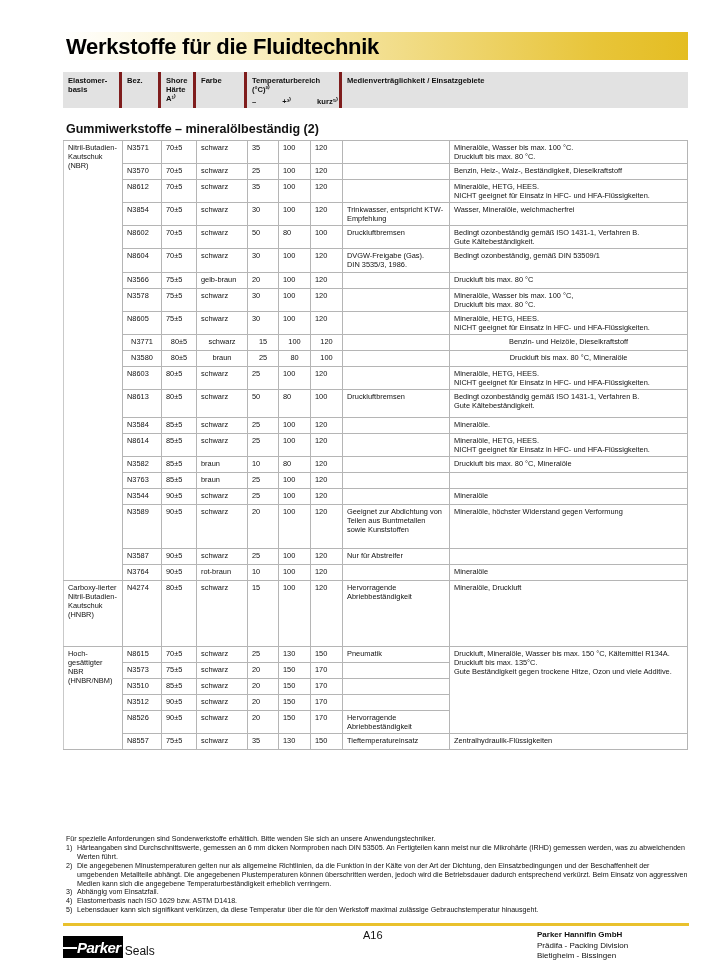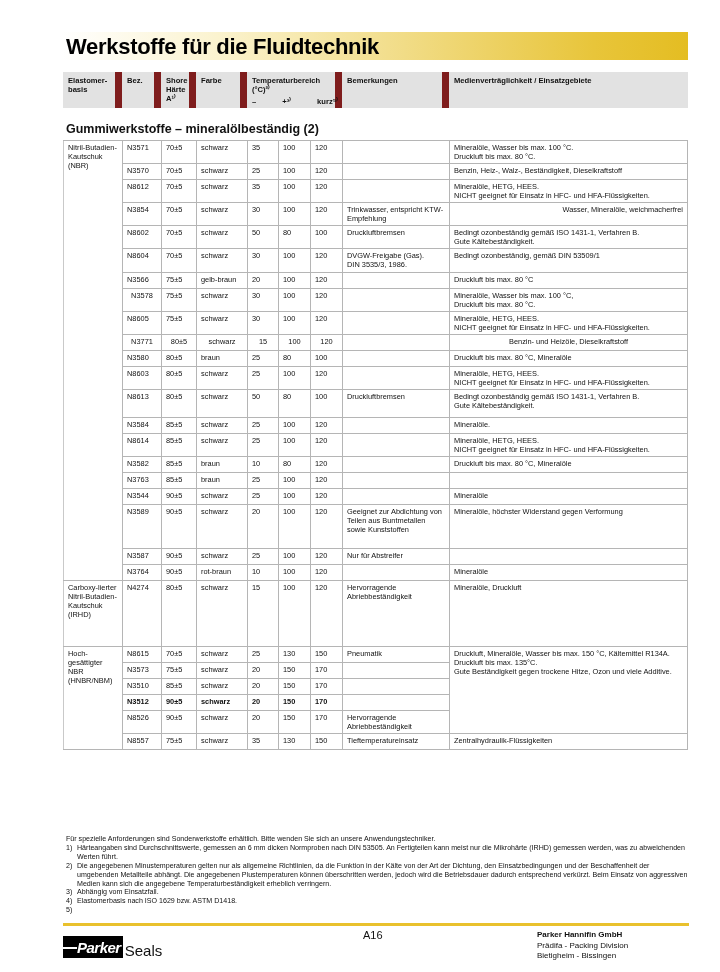--- a/index.html
+++ b/index.html
@@ -1,34 +1,34 @@
 <!DOCTYPE html>
 <html><head>
 <meta charset="utf-8">
 <style>
   html, body { margin: 0; padding: 0; background: #fff; }
   body { width: 720px; height: 972px; position: relative; font-family: "Liberation Sans", sans-serif; color: #111; overflow: hidden; }
   .title-bar { position: absolute; left: 60px; top: 32px; width: 628px; height: 28px;
     background: linear-gradient(90deg, #ffffff 0%, #fbf3cf 25%, #f1dc86 55%, #e8c53a 85%, #e4bd22 100%); }
   .title { position: absolute; left: 66px; top: 34px; font-size: 22px; font-weight: bold; letter-spacing: -0.3px; color: #000; }
   .header-bar { position: absolute; left: 63px; top: 72px; width: 625px; height: 36px; background: #e2e2e2; display: flex; font-size: 7.6px; font-weight: bold; }
-  .header-bar > div { border-right: 7px solid #7f1d1d; padding: 4px 4px 0 5px; box-sizing: border-box; line-height: 9px; }
+  .header-bar > div { border-right: 3px solid #7f1d1d; padding: 4px 4px 0 5px; box-sizing: border-box; line-height: 9px; }
   .header-bar > div:last-child { border-right: none; }
   .subtitle { position: absolute; left: 66px; top: 122px; font-size: 12.5px; font-weight: bold; }
   table.main { position: absolute; left: 63px; top: 140px; width: 625px; border-collapse: collapse; font-size: 7.4px; table-layout: fixed; }
   table.main td { border: 1px solid #b5b5b5; vertical-align: top; padding: 2px 4px 2px 4px; line-height: 9px; }
   table.main td.grp { border-left: 1px solid #c9c9c9; }
   .notes { position: absolute; left: 66px; top: 835px; width: 622px; font-size: 7.1px; line-height: 8.9px; }
   .notes .fn { display: flex; }
   .notes .fn .n { width: 11px; flex: none; }
   .bottom-line { position: absolute; left: 63px; top: 923px; width: 626px; height: 3px; background: #e9c12d; }
   .logo { position: absolute; left: 63px; top: 936px; height: 22px; display: flex; align-items: flex-end; }
   .logo .box { background: #000; color: #fff; font-weight: bold; font-size: 15px; height: 22px; line-height: 24px; padding: 0 2px 0 14px; position: relative; font-style: italic; letter-spacing: -0.5px; }
   .logo .box::before { content: ""; position: absolute; left: 0; top: 11px; width: 14px; height: 2px; background: #fff; }
-  .logo .seals { font-size: 15px; margin-left: 2px; line-height: 14px; }
+  .logo .seals { font-size: 12px; margin-left: 2px; line-height: 14px; }
   .page-num { position: absolute; left: 363px; top: 929px; font-size: 11px; }
   .company { position: absolute; left: 537px; top: 930px; font-size: 8px; line-height: 10.5px; }
   .company .c1 { font-weight: bold; }
 </style>
 </head>
 <body>
 
 <div class="title-bar"></div>
 <div class="title">Werkstoffe für die Fluidtechnik</div>
 
@@ -38,21 +38,20 @@
   <div style="width:35px">Shore Härte A¹⁾</div>
   <div style="width:51px">Farbe</div>
   <div style="width:95px; position:relative">
     <span>Temperaturbereich (°C)²⁾</span>
     <div style="position:absolute; left:5px; bottom:2px; width:86px; display:flex; justify-content:space-between">
       <span>–</span>
       <span>+³⁾</span>
       <span>kurz⁵⁾</span>
     </div>
   </div>
-  <div style="width:107px">Bemerkungen</div>
   <div style="flex:1">Medienverträglichkeit / Einsatzgebiete</div>
 </div>
 
 <div class="subtitle">Gummiwerkstoffe – mineralölbeständig (2)</div>
 
 <table class="main">
   <colgroup>
     <col style="width:59px">
       <col style="width:39px">
       <col style="width:35px">
@@ -98,21 +97,21 @@
 NICHT geeignet für Einsatz in HFC- und HFA-Flüssigkeiten.</td>
       </tr>
       <tr style="height: 22px;">
         <td style="white-space: pre-line;">N3854</td>
         <td style="white-space: pre-line;">70±5</td>
         <td style="white-space: pre-line;">schwarz</td>
         <td style="white-space: pre-line;">30</td>
         <td style="white-space: pre-line;">100</td>
         <td style="white-space: pre-line;">120</td>
         <td style="white-space: pre-line;">Trinkwasser, entspricht KTW-Empfehlung</td>
-        <td style="white-space: pre-line; text-align: right;">Wasser, Mineralöle, weichmacherfrei</td>
+        <td style="white-space: pre-line;">Wasser, Mineralöle, weichmacherfrei</td>
       </tr>
       <tr style="height: 22px;">
         <td style="white-space: pre-line;">N8602</td>
         <td style="white-space: pre-line;">70±5</td>
         <td style="white-space: pre-line;">schwarz</td>
         <td style="white-space: pre-line;">50</td>
         <td style="white-space: pre-line;">80</td>
         <td style="white-space: pre-line;">100</td>
         <td style="white-space: pre-line;">Druckluftbremsen</td>
         <td style="white-space: pre-line;">Bedingt ozonbeständig gemäß ISO 1431-1, Verfahren B.
@@ -133,21 +132,21 @@
         <td style="white-space: pre-line;">N3566</td>
         <td style="white-space: pre-line;">75±5</td>
         <td style="white-space: pre-line; margin-top: 12px;">gelb-braun</td>
         <td style="white-space: pre-line;">20</td>
         <td style="white-space: pre-line;">100</td>
         <td style="white-space: pre-line;">120</td>
         <td style="white-space: pre-line;"></td>
         <td style="white-space: pre-line;">Druckluft bis max. 80 °C</td>
       </tr>
       <tr style="height: 22px;">
-        <td style="white-space: pre-line; text-align: center;">N3578</td>
+        <td style="white-space: pre-line;">N3578</td>
         <td style="white-space: pre-line;">75±5</td>
         <td style="white-space: pre-line;">schwarz</td>
         <td style="white-space: pre-line;">30</td>
         <td style="white-space: pre-line;">100</td>
         <td style="white-space: pre-line;">120</td>
         <td style="white-space: pre-line;"></td>
         <td style="white-space: pre-line;">Mineralöle, Wasser bis max. 100 °C,
 Druckluft bis max. 80 °C.</td>
       </tr>
       <tr style="height: 22px;">
@@ -164,21 +163,21 @@
       <tr style="height: 16px; text-align: center;">
         <td style="white-space: pre-line;">N3771</td>
         <td style="white-space: pre-line;">80±5</td>
         <td style="white-space: pre-line;">schwarz</td>
         <td style="white-space: pre-line;">15</td>
         <td style="white-space: pre-line;">100</td>
         <td style="white-space: pre-line;">120</td>
         <td style="white-space: pre-line;"></td>
         <td style="white-space: pre-line;">Benzin- und Heizöle, Dieselkraftstoff</td>
       </tr>
-      <tr style="height: 16px;">
+      <tr style="height: 16px; text-align: center;">
         <td style="white-space: pre-line;">N3580</td>
         <td style="white-space: pre-line;">80±5</td>
         <td style="white-space: pre-line;">braun</td>
         <td style="white-space: pre-line;">25</td>
         <td style="white-space: pre-line;">80</td>
         <td style="white-space: pre-line;">100</td>
         <td style="white-space: pre-line;"></td>
         <td style="white-space: pre-line;">Druckluft bis max. 80 °C, Mineralöle</td>
       </tr>
       <tr style="height: 22px;">
@@ -278,21 +277,21 @@
         <td style="white-space: pre-line;">N3764</td>
         <td style="white-space: pre-line;">90±5</td>
         <td style="white-space: pre-line;">rot-braun</td>
         <td style="white-space: pre-line;">10</td>
         <td style="white-space: pre-line;">100</td>
         <td style="white-space: pre-line;">120</td>
         <td style="white-space: pre-line;"></td>
         <td style="white-space: pre-line;">Mineralöle</td>
       </tr>
       <tr style="height: 66px;">
-        <td rowspan="1" class="grp">Carboxy-lierter Nitril-Butadien-Kautschuk (IRHD)</td>
+        <td rowspan="1" class="grp">Carboxy-lierter Nitril-Butadien-Kautschuk (HNBR)</td>
         <td style="white-space: pre-line;">N4274</td>
         <td style="white-space: pre-line;">80±5</td>
         <td style="white-space: pre-line;">schwarz</td>
         <td style="white-space: pre-line;">15</td>
         <td style="white-space: pre-line;">100</td>
         <td style="white-space: pre-line;">120</td>
         <td style="white-space: pre-line;">Hervorragende Abriebbeständigkeit</td>
         <td style="white-space: pre-line;">Mineralöle, Druckluft</td>
       </tr>
       <tr style="height: 16px;">
@@ -319,21 +318,21 @@
       </tr>
       <tr style="height: 16px;">
         <td style="white-space: pre-line;">N3510</td>
         <td style="white-space: pre-line;">85±5</td>
         <td style="white-space: pre-line;">schwarz</td>
         <td style="white-space: pre-line;">20</td>
         <td style="white-space: pre-line;">150</td>
         <td style="white-space: pre-line;">170</td>
         <td style="white-space: pre-line;"></td>
       </tr>
-      <tr style="height: 16px; font-weight: bold;">
+      <tr style="height: 16px;">
         <td style="white-space: pre-line;">N3512</td>
         <td style="white-space: pre-line;">90±5</td>
         <td style="white-space: pre-line;">schwarz</td>
         <td style="white-space: pre-line;">20</td>
         <td style="white-space: pre-line;">150</td>
         <td style="white-space: pre-line;">170</td>
         <td style="white-space: pre-line;"></td>
       </tr>
       <tr style="height: 22px;">
         <td style="white-space: pre-line;">N8526</td>
@@ -370,20 +369,21 @@
   <div class="fn">
       <span class="n">3)</span>
       <span>Abhängig vom Einsatzfall.</span>
     </div>
   <div class="fn">
       <span class="n">4)</span>
       <span>Elastomerbasis nach ISO 1629 bzw. ASTM D1418.</span>
     </div>
   <div class="fn">
       <span class="n">5)</span>
+      <span>Lebensdauer kann sich signifikant verkürzen, da diese Temperatur über die für den Werkstoff maximal zulässige Gebrauchstemperatur hinausgeht.</span>
     </div>
 </div>
 
 <div class="bottom-line"></div>
 <div class="logo">
   <span class="box">Parker</span>
   <span class="seals">Seals</span>
 </div>
 <div class="page-num">A16</div>
 <div class="company">

